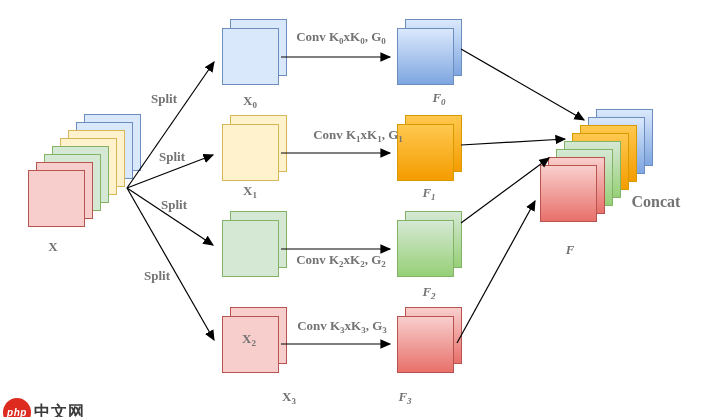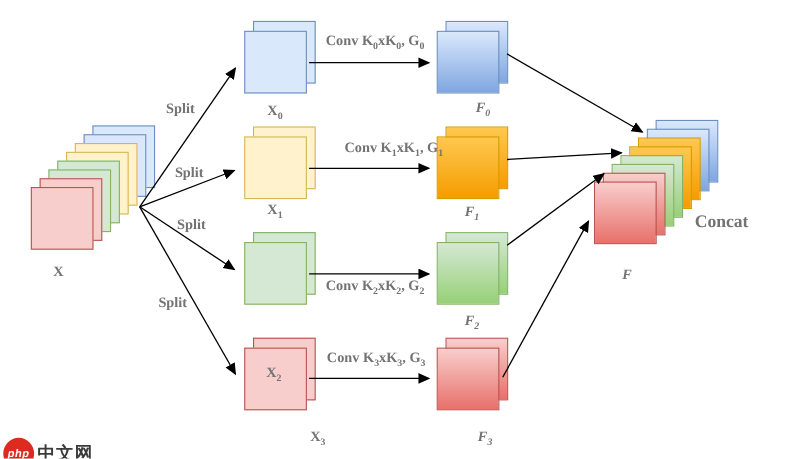--- a/index.html
+++ b/index.html
@@ -109,21 +109,21 @@
   <div class="lbl" style="left:249px;top:396px;margin-left:40px;"><span>X</span><sub>3</sub></div>
 
   <div class="lbl" style="left:341px;top:36px;"><span>Conv K</span><sub>0</sub><span>xK</span><sub>0</sub><span>, G</span><sub>0</sub></div>
   <div class="lbl" style="left:358px;top:134px;"><span>Conv K</span><sub>1</sub><span>xK</span><sub>1</sub><span>, G</span><sub>1</sub></div>
   <div class="lbl" style="left:341px;top:227px;margin-top:32px;"><span>Conv K</span><sub>2</sub><span>xK</span><sub>2</sub><span>, G</span><sub>2</sub></div>
   <div class="lbl" style="left:342px;top:325px;"><span>Conv K</span><sub>3</sub><span>xK</span><sub>3</sub><span>, G</span><sub>3</sub></div>
 
   <div class="lbl f-lbl" style="left:439px;top:97px;"><span>F</span><sub>0</sub></div>
   <div class="lbl f-lbl" style="left:429px;top:192px;"><span>F</span><sub>1</sub></div>
   <div class="lbl f-lbl" style="left:429px;top:291px;"><span>F</span><sub>2</sub></div>
-  <div class="lbl f-lbl" style="left:441px;top:396px;"><span>F</span><sub>3</sub></div>
+  <div class="lbl f-lbl" style="left:405px;top:396px;"><span>F</span><sub>3</sub></div>
 
   <div class="lbl concat-lbl" style="left:656px;top:202px;">Concat</div>
   <div class="lbl f-lbl" style="left:570px;top:249px;">F</div>
 
   <div class="watermark">
     <div class="php-badge">php</div>
     <div class="wm-text">中文网</div>
   </div>
 
 </div>

